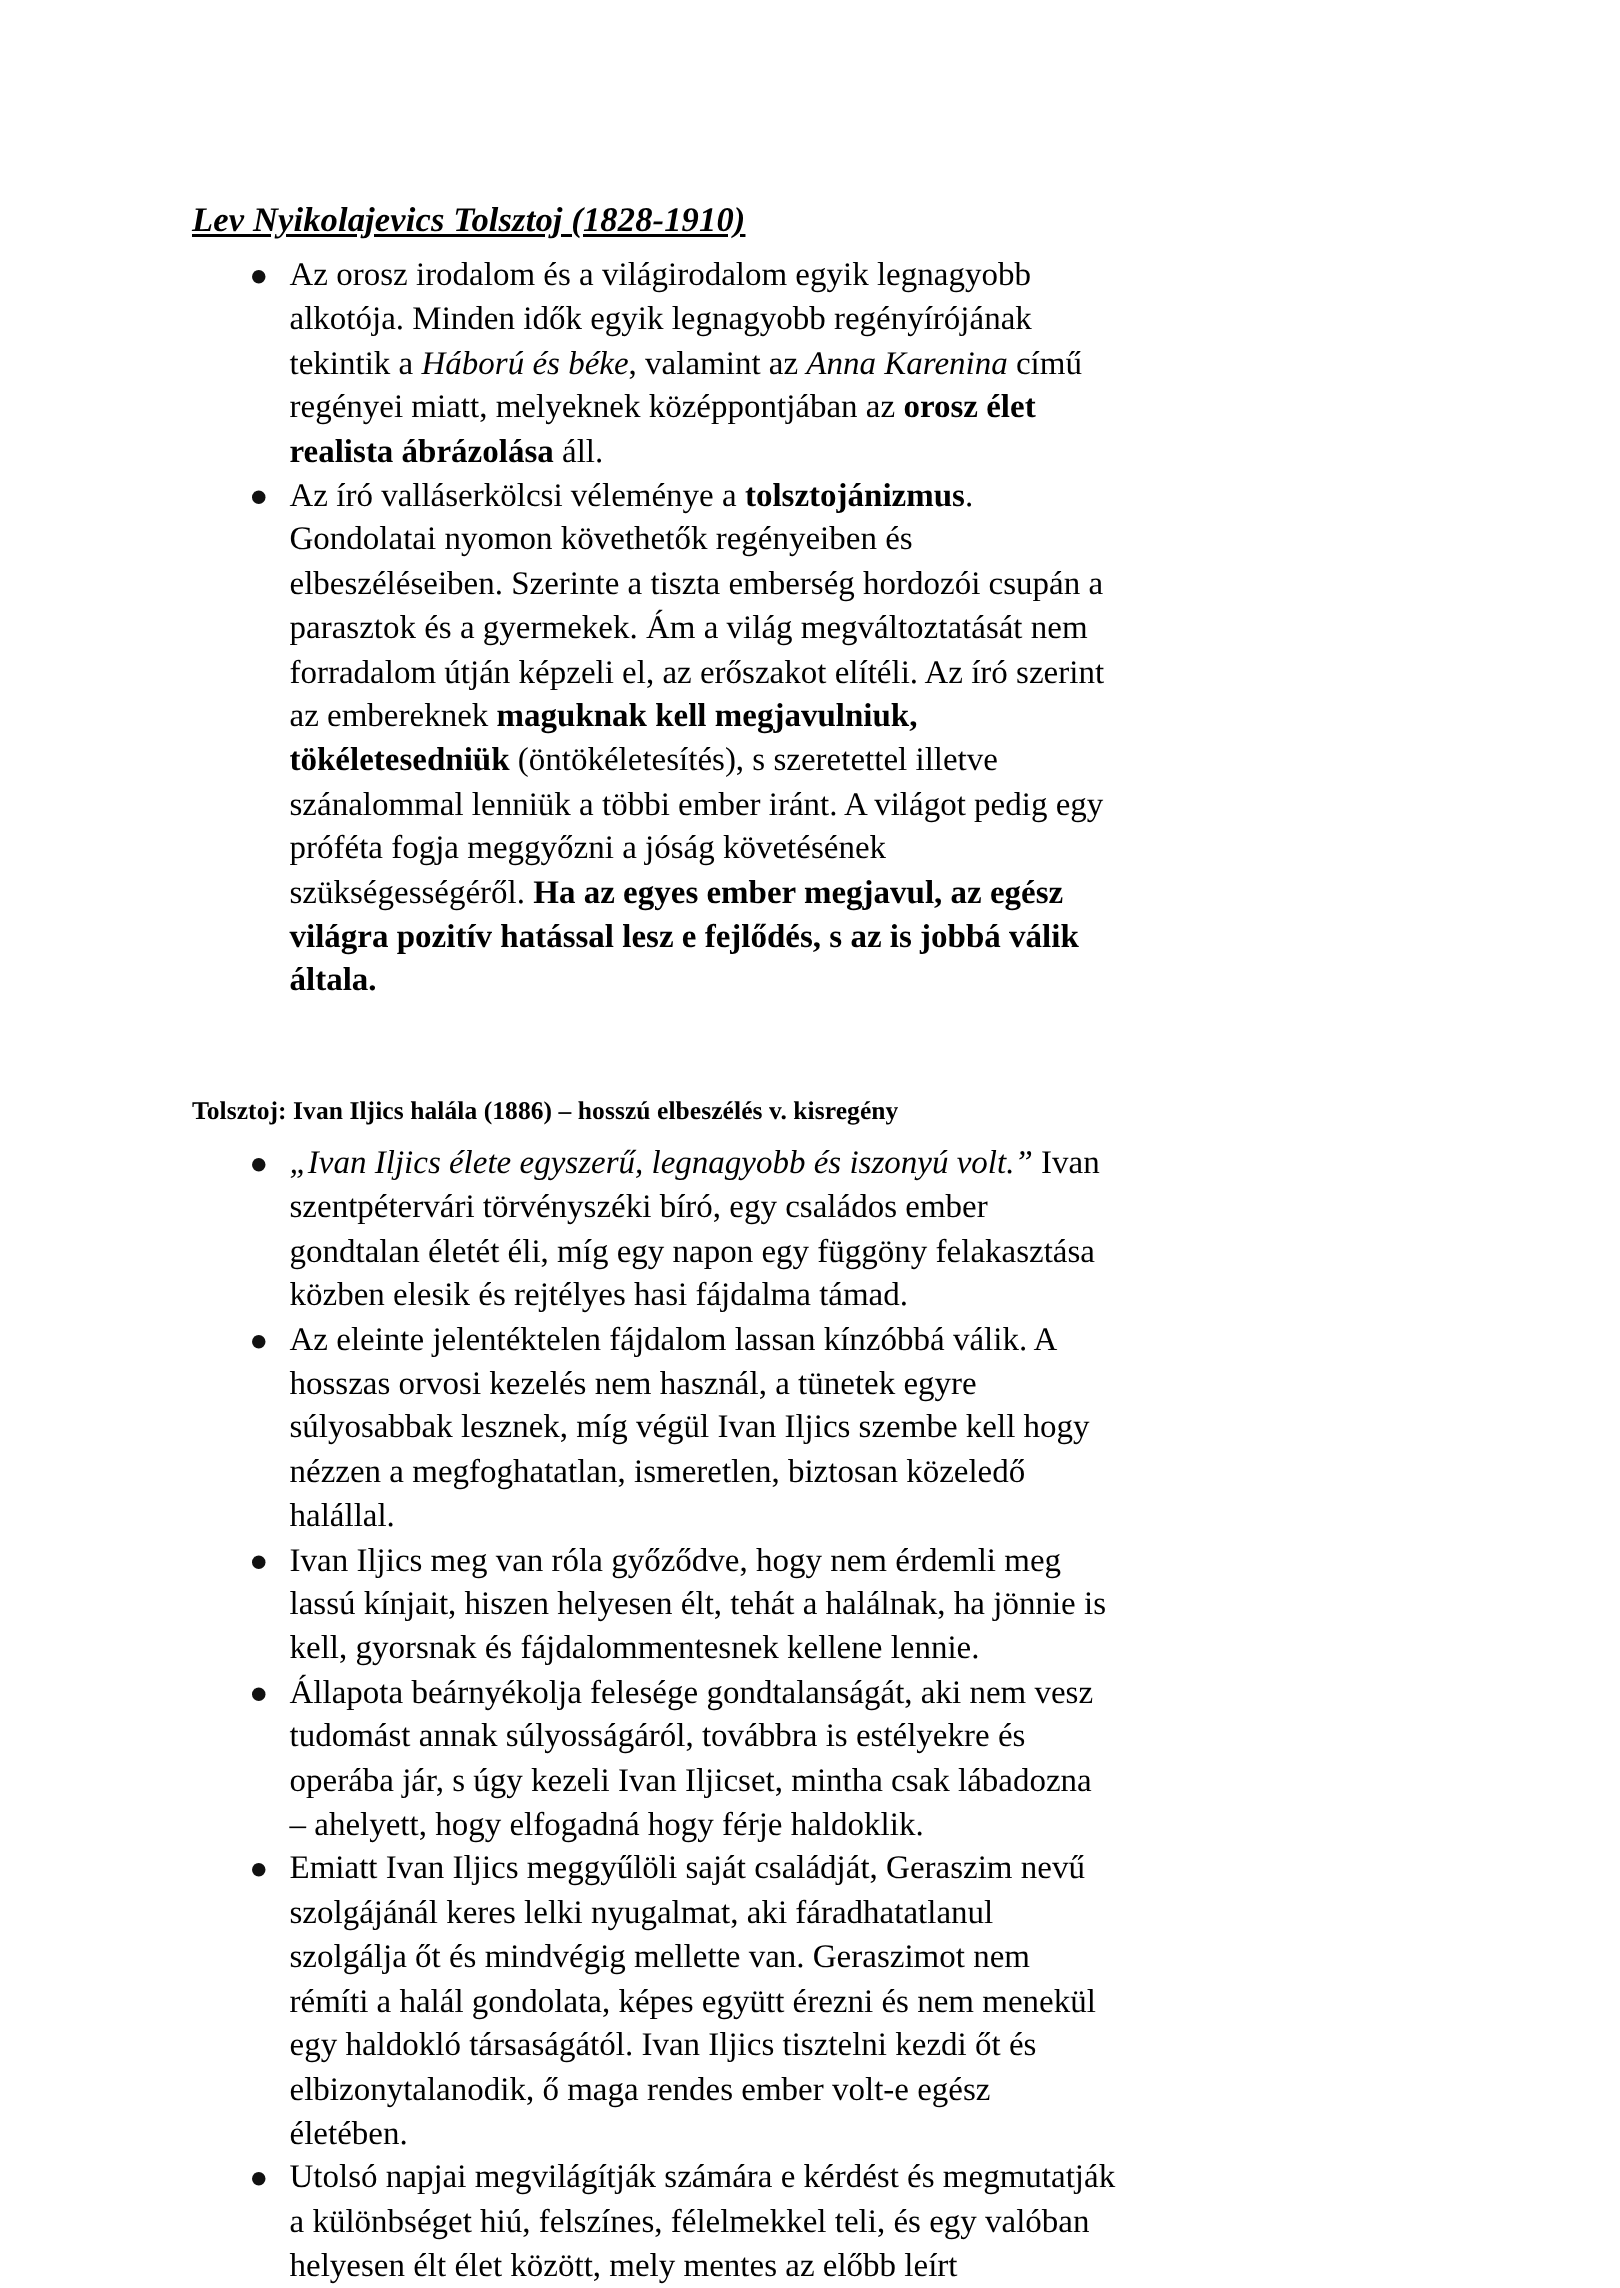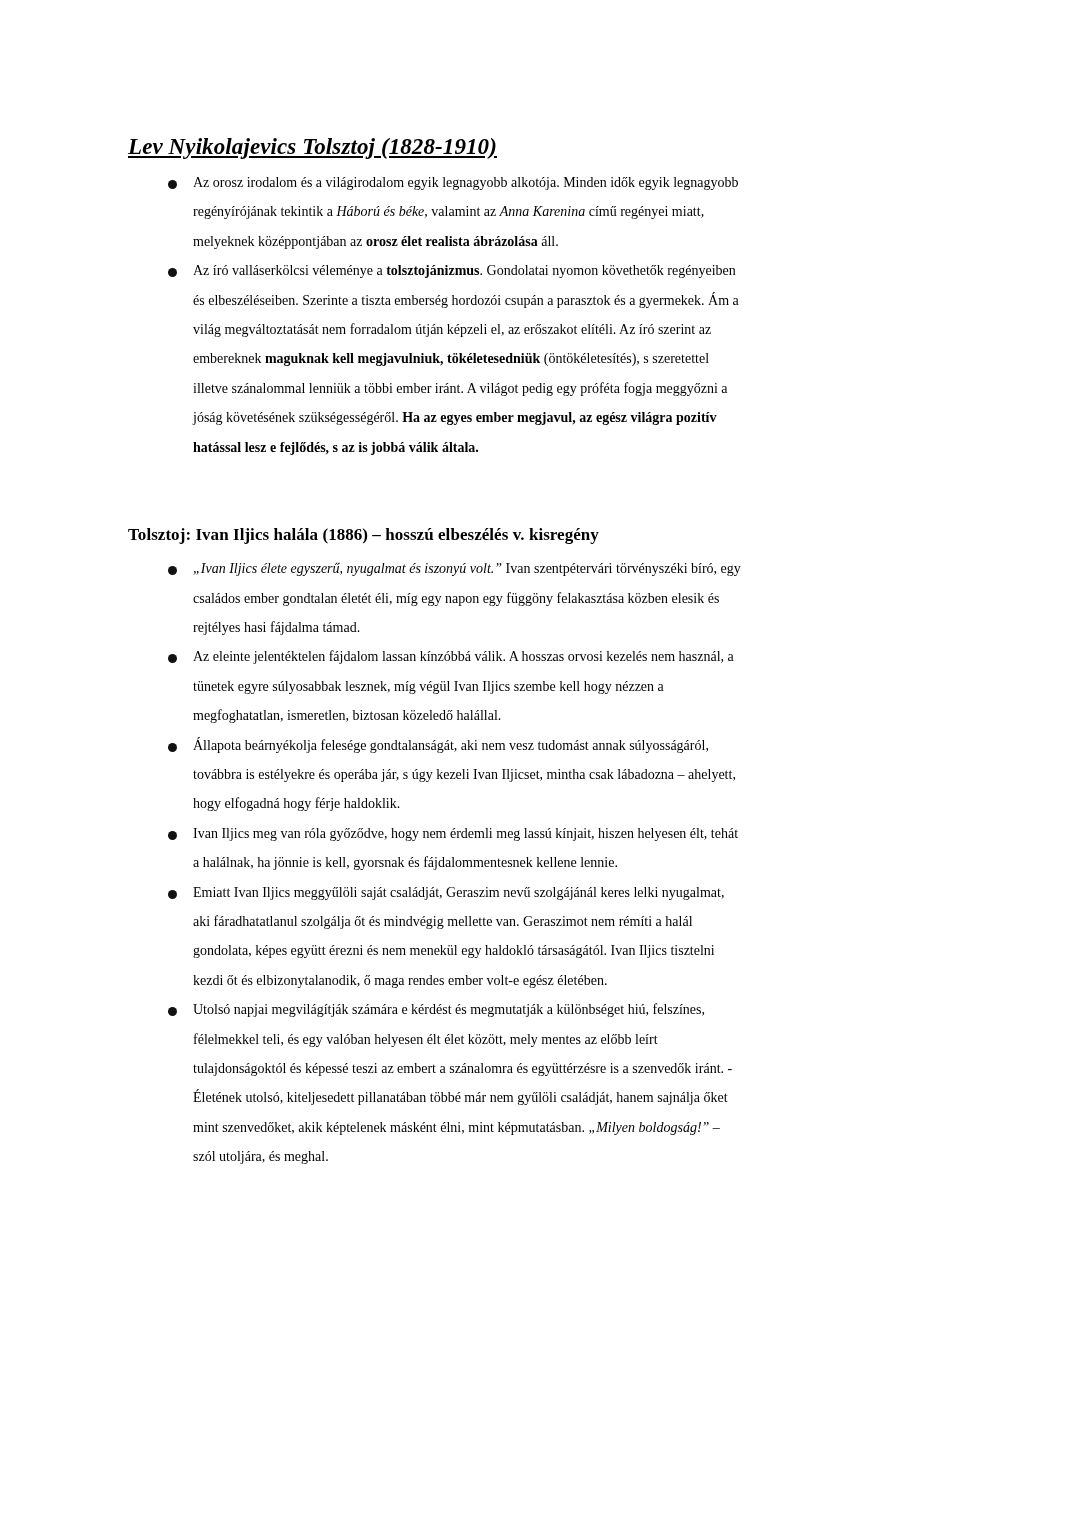--- a/index.html
+++ b/index.html
@@ -38,21 +38,21 @@
     margin: 0 0 8px 0;
     letter-spacing: 0.05px;
   }
   .bullet-list {
     list-style: none;
     margin: 0;
     padding: 0;
   }
   .bullet-item {
     position: relative;
-    font-size: 14px;
+    font-size: 22px;
     line-height: 29.4px;
     padding-left: 65px;
     margin: 0 0 0 0;
     text-align: left;
     max-width: 835px;
   }
   .bullet-item .dot {
     position: absolute;
     left: 39px;
     top: 0;
@@ -89,21 +89,21 @@
   <ul class="bullet-list" id="list-0">
       <li class="bullet-item"><span class="dot"></span><span><span> Az orosz irodalom és a világirodalom egyik legnagyobb alkotója. Minden idők egyik legnagyobb regényírójának tekintik a </span><span class="i">Háború és béke</span><span>, valamint az </span><span class="i">Anna Karenina</span><span> című regényei miatt, melyeknek középpontjában az </span><span class="b">orosz élet realista ábrázolása</span><span> áll.</span></span></li>
       <li class="bullet-item"><span class="dot"></span><span><span> Az író valláserkölcsi véleménye a </span><span class="b">tolsztojánizmus</span><span>. Gondolatai nyomon követhetők regényeiben és elbeszéléseiben. Szerinte a tiszta emberség hordozói csupán a parasztok és a gyermekek. Ám a világ megváltoztatását nem forradalom útján képzeli el, az erőszakot elítéli. Az író szerint az embereknek </span><span class="b">maguknak kell megjavulniuk, tökéletesedniük</span><span> (öntökéletesítés), s szeretettel illetve szánalommal lenniük a többi ember iránt. A világot pedig egy próféta fogja meggyőzni a jóság követésének szükségességéről. </span><span class="b">Ha az egyes ember megjavul, az egész világra pozitív hatással lesz e fejlődés, s az is jobbá válik általa.</span></span></li>
     </ul>
 
   <div class="gap-block"></div>
 
   <div class="section-heading">Tolsztoj: Ivan Iljics halála (1886) – hosszú elbeszélés v. kisregény</div>
 
   <ul class="bullet-list" id="list-1">
-      <li class="bullet-item"><span class="dot"></span><span><span class="i"> „Ivan Iljics élete egyszerű, nyugalmat és iszonyú volt.”</span><span>  Ivan szentpétervári törvényszéki bíró, egy családos ember gondtalan életét éli, míg egy napon egy függöny felakasztása közben elesik és rejtélyes hasi fájdalma támad.</span></span></li>
+      <li class="bullet-item"><span class="dot"></span><span><span class="i"> „Ivan Iljics élete egyszerű, legnagyobb és iszonyú volt.”</span><span>  Ivan szentpétervári törvényszéki bíró, egy családos ember gondtalan életét éli, míg egy napon egy függöny felakasztása közben elesik és rejtélyes hasi fájdalma támad.</span></span></li>
       <li class="bullet-item"><span class="dot"></span><span><span> Az eleinte jelentéktelen fájdalom lassan kínzóbbá válik. A hosszas orvosi kezelés nem használ, a tünetek egyre súlyosabbak lesznek, míg végül Ivan Iljics szembe kell hogy nézzen a megfoghatatlan, ismeretlen, biztosan közeledő halállal.</span></span></li>
+      <li class="bullet-item"><span class="dot"></span><span><span> Ivan Iljics meg van róla győződve, hogy nem érdemli meg lassú kínjait, hiszen helyesen élt, tehát a halálnak, ha jönnie is kell, gyorsnak és fájdalommentesnek kellene lennie.</span></span></li>
       <li class="bullet-item"><span class="dot"></span><span><span> Állapota beárnyékolja felesége gondtalanságát, aki nem vesz tudomást annak súlyosságáról, továbbra is estélyekre és operába jár, s úgy kezeli Ivan Iljicset, mintha csak lábadozna – ahelyett, hogy elfogadná hogy férje haldoklik.</span></span></li>
-      <li class="bullet-item"><span class="dot"></span><span><span> Ivan Iljics meg van róla győződve, hogy nem érdemli meg lassú kínjait, hiszen helyesen élt, tehát a halálnak, ha jönnie is kell, gyorsnak és fájdalommentesnek kellene lennie.</span></span></li>
       <li class="bullet-item"><span class="dot"></span><span><span> Emiatt Ivan Iljics meggyűlöli saját családját, Geraszim nevű szolgájánál keres lelki nyugalmat, aki fáradhatatlanul szolgálja őt és mindvégig mellette van. Geraszimot nem rémíti a halál gondolata, képes együtt érezni és nem menekül egy haldokló társaságától. Ivan Iljics tisztelni kezdi őt és elbizonytalanodik, ő maga rendes ember volt-e egész életében.</span></span></li>
       <li class="bullet-item"><span class="dot"></span><span><span> Utolsó napjai megvilágítják számára e kérdést és megmutatják a különbséget hiú, felszínes, félelmekkel teli, és egy valóban helyesen élt élet között, mely mentes az előbb leírt tulajdonságoktól és képessé teszi az embert a szánalomra és együttérzésre is a szenvedők iránt. - Életének utolsó, kiteljesedett pillanatában többé már nem gyűlöli családját, hanem sajnálja őket mint szenvedőket, akik képtelenek másként élni, mint képmutatásban. </span><span class="i">„Milyen boldogság!”</span><span> – szól utoljára, és meghal.</span></span></li>
     </ul>
 
 </div>
 
 </body></html>

